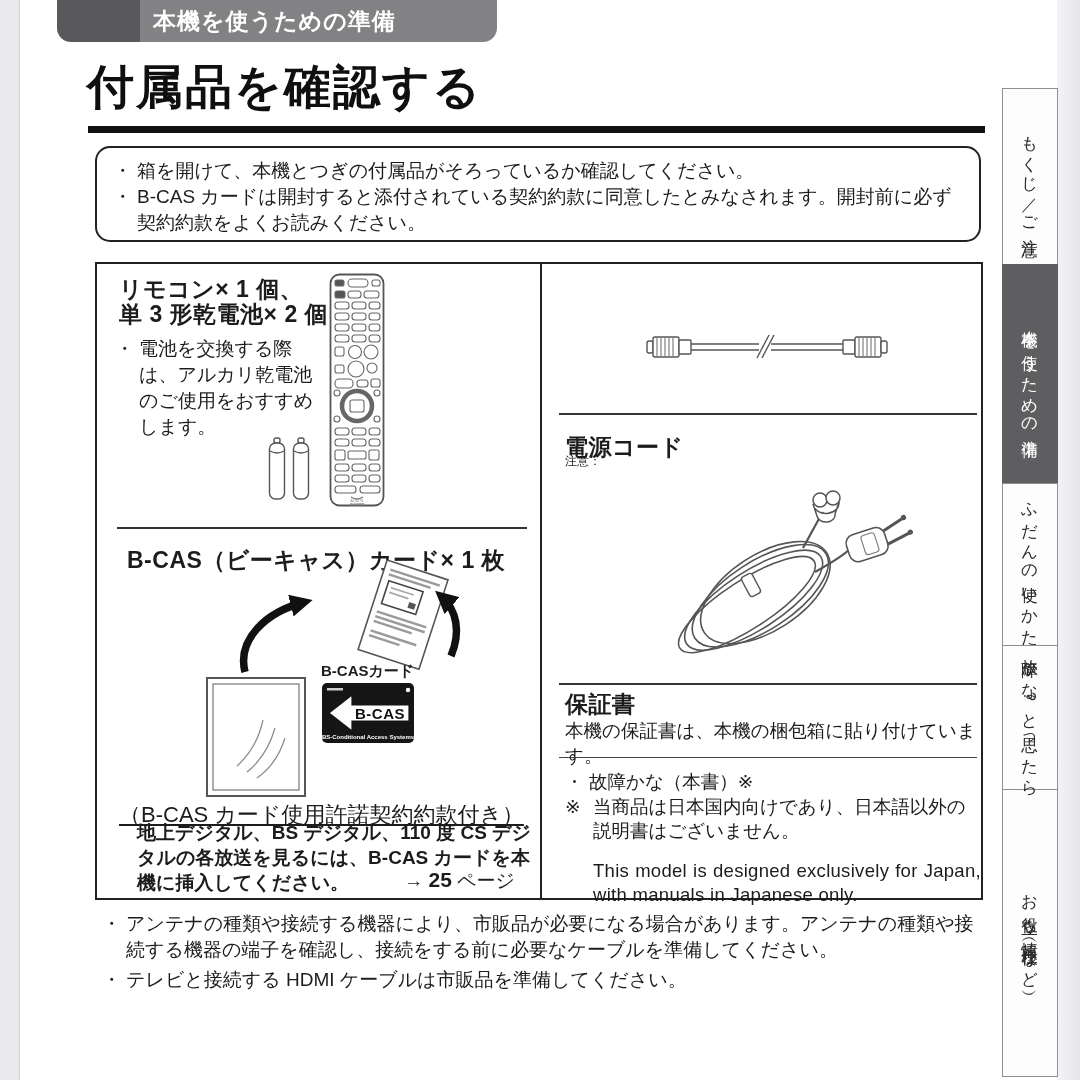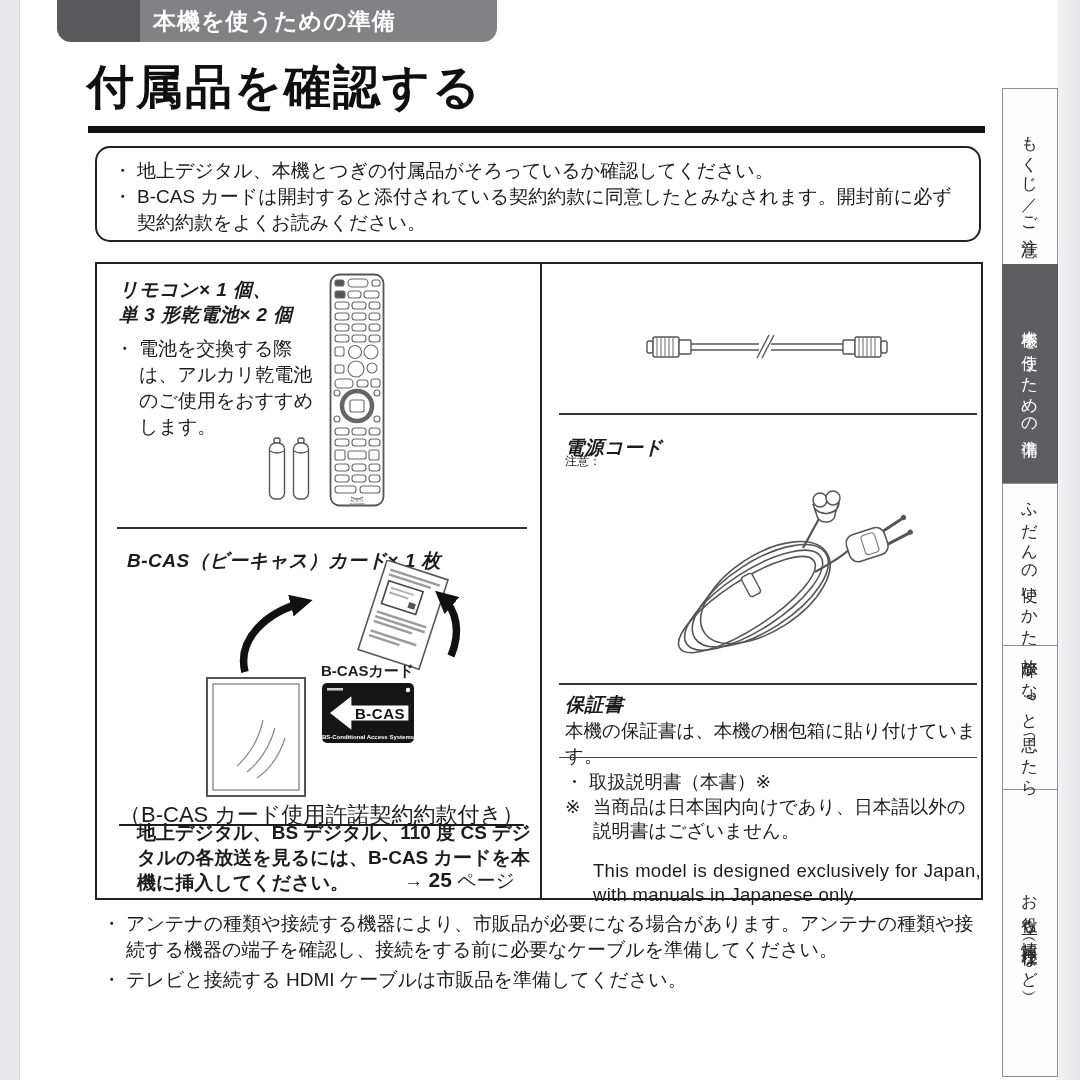--- a/index.html
+++ b/index.html
@@ -26,21 +26,21 @@
   
   .notice-box{position:absolute;left:95px;top:146px;width:886px;height:96px;
     border:2.5px solid #222;border-radius:15px;padding:10px 16px;box-sizing:border-box;
     font-size:19px;line-height:26px;}
   .bullet-item{display:flex;}
   .bullet{width:24px;flex-shrink:0;}
   
   .main-box{position:absolute;left:95px;top:262px;width:888px;height:638px;
     border:2.5px solid #222;box-sizing:border-box;}
   .vdiv{position:absolute;left:443px;top:0;bottom:0;width:2px;background:#222;}
-  .sec-head{font-size:19px;font-weight:bold;line-height:25px;letter-spacing:0.5px;font-style:italic;}
+  .sec-head{font-size:23px;font-weight:bold;line-height:25px;letter-spacing:0.5px;}
   .preline{white-space:pre-line;}
   .hdiv{position:absolute;height:2px;background:#333;}
   .hdiv-thin{position:absolute;height:1px;background:#444;}
   
   .remote-head{position:absolute;left:22px;top:13px;}
   .remote-note{position:absolute;left:18px;top:72px;width:212px;font-size:19px;line-height:26px;}
   .remote-svg{position:absolute;left:232px;top:9px;}
   .battery-svg{position:absolute;left:171px;top:173px;}
   .bcas-divider{left:20px;top:263px;width:410px;}
   .bcas-head{position:absolute;left:30px;top:284px;}
@@ -92,21 +92,21 @@
   <div class="dark"></div>
   <div class="gray">本機を使うための準備</div>
 </div>
 
 <div class="page-title">付属品を確認する</div>
 <div class="title-rule"></div>
 
 <div class="notice-box">
   <div class="bullet-item">
     <span class="bullet">・</span>
-    <span>地上デジタル、本機とつぎの付属品がそろっているか確認してください。</span>
+    <span>箱を開けて、本機とつぎの付属品がそろっているか確認してください。</span>
   </div>
   <div class="bullet-item">
     <span class="bullet">・</span>
     <span>B-CAS カードは開封すると添付されている契約約款に同意したとみなされます。開封前に必ず契約約款をよくお読みください。</span>
   </div>
 </div>
 
 <div class="main-box">
   <div class="vdiv"></div>
 
@@ -307,21 +307,21 @@
       <circle cx="295" cy="59.5" r="2.6" fill="#555"></circle>
     </g>
   </svg>
 
   <div class="hdiv rdiv2"></div>
   <div class="war-head sec-head">保証書</div>
   <div class="war-text">本機の保証書は、本機の梱包箱に貼り付けています。</div>
   <div class="hdiv-thin rdiv3"></div>
   <div class="man-item bullet-item">
     <span class="bullet">・</span>
-    <span>取扱説明書（本書）※</span>
+    <span>故障かな（本書）※</span>
   </div>
   <div class="war-note">
     <span class="mark">※</span>
     <span>
       <span>当商品は日本国内向けであり、日本語以外の説明書はございません。</span>
       <div class="en">This model is designed exclusively for Japan, with manuals in Japanese only.</div>
     </span>
   </div>
 </div>
 

